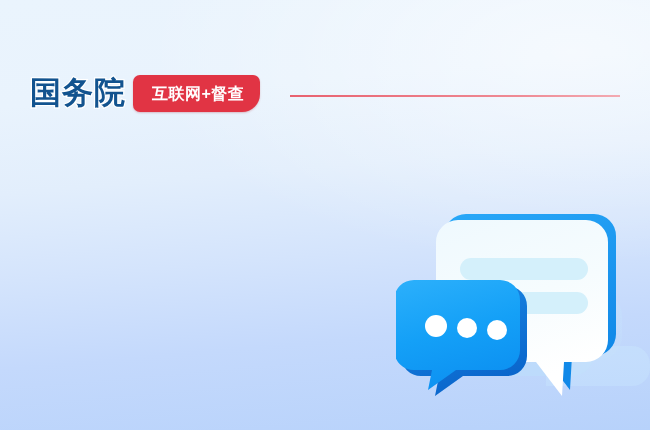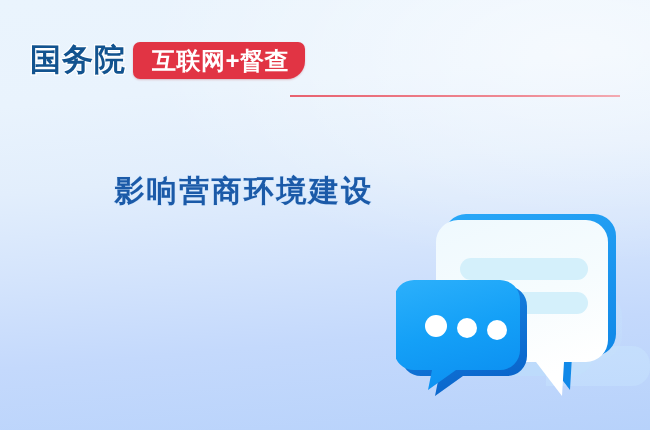--- a/index.html
+++ b/index.html
@@ -28,21 +28,21 @@
         #e2eefc 40%,
         #d4e4fc 58%,
         #c4d9fc 76%,
         #b7d2fb 100%);
   }
 
   
   .logo-row {
     position: absolute;
     left: 0;
-    top: 36px;
+    top: 69px;
     width: 650px;
     height: 48px;
   }
   .gov-word {
     position: absolute;
     left: 30px;
     top: 0;
     height: 48px;
     display: flex;
     align-items: center;
@@ -60,21 +60,21 @@
     top: 6px;
     height: 37px;
     padding: 0 16px 0 19px;
     display: flex;
     align-items: center;
     background: #e13444;
     border-radius: 7px 7px 18px 7px;
     box-shadow: 0 1px 2px rgba(170,30,45,0.25);
   }
   .gov-badge-label {
-    font-size: 24px;
+    font-size: 16px;
     font-weight: 700;
     letter-spacing: 0.5px;
     color: #ffffff;
     white-space: nowrap;
     line-height: 1;
   }
   .header-rule {
     position: absolute;
     left: 290px;
     top: 95px;
@@ -127,21 +127,20 @@
 
     <div class="gov-badge">
       <span class="gov-badge-label">互联网+督查</span>
     </div>
 
   </div>
 
   <div class="header-rule"></div>
 
   <div class="headline">
-    <div class="headline-line">影响营商环境建设</div>
   </div>
 
   <div class="illustration">
     <svg viewBox="0 0 254 212" xmlns="http://www.w3.org/2000/svg" aria-hidden="true">
       <defs>
         <linearGradient id="backFill" x1="0" y1="0" x2="0.35" y2="1">
           <stop offset="0%" stop-color="#eff9fe"></stop>
           <stop offset="55%" stop-color="#f6fcfe"></stop>
           <stop offset="100%" stop-color="#ffffff"></stop>
         </linearGradient>

